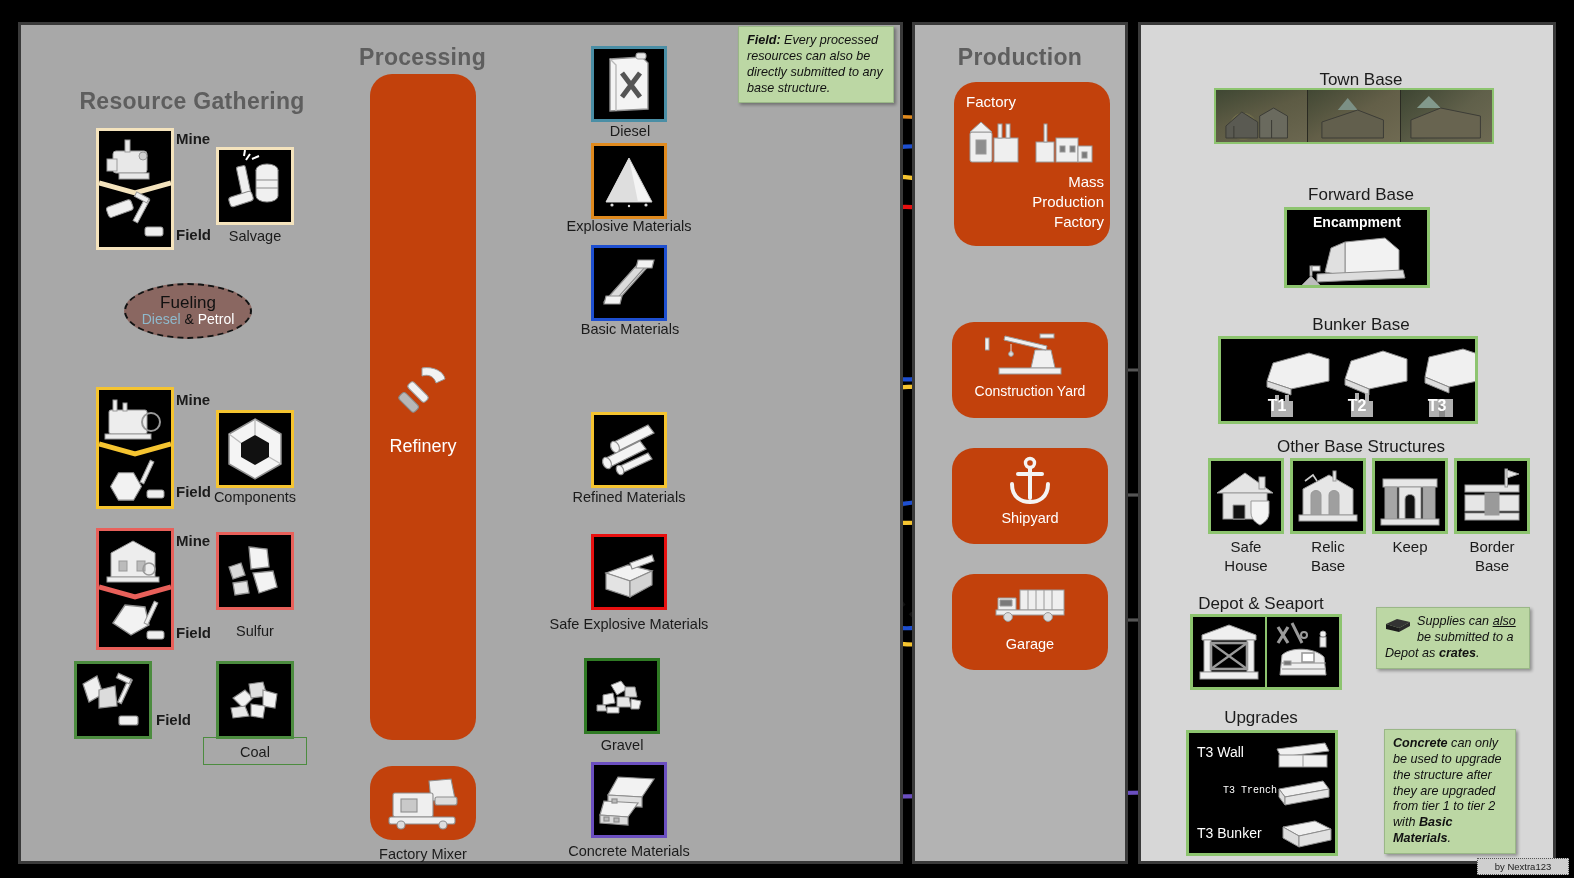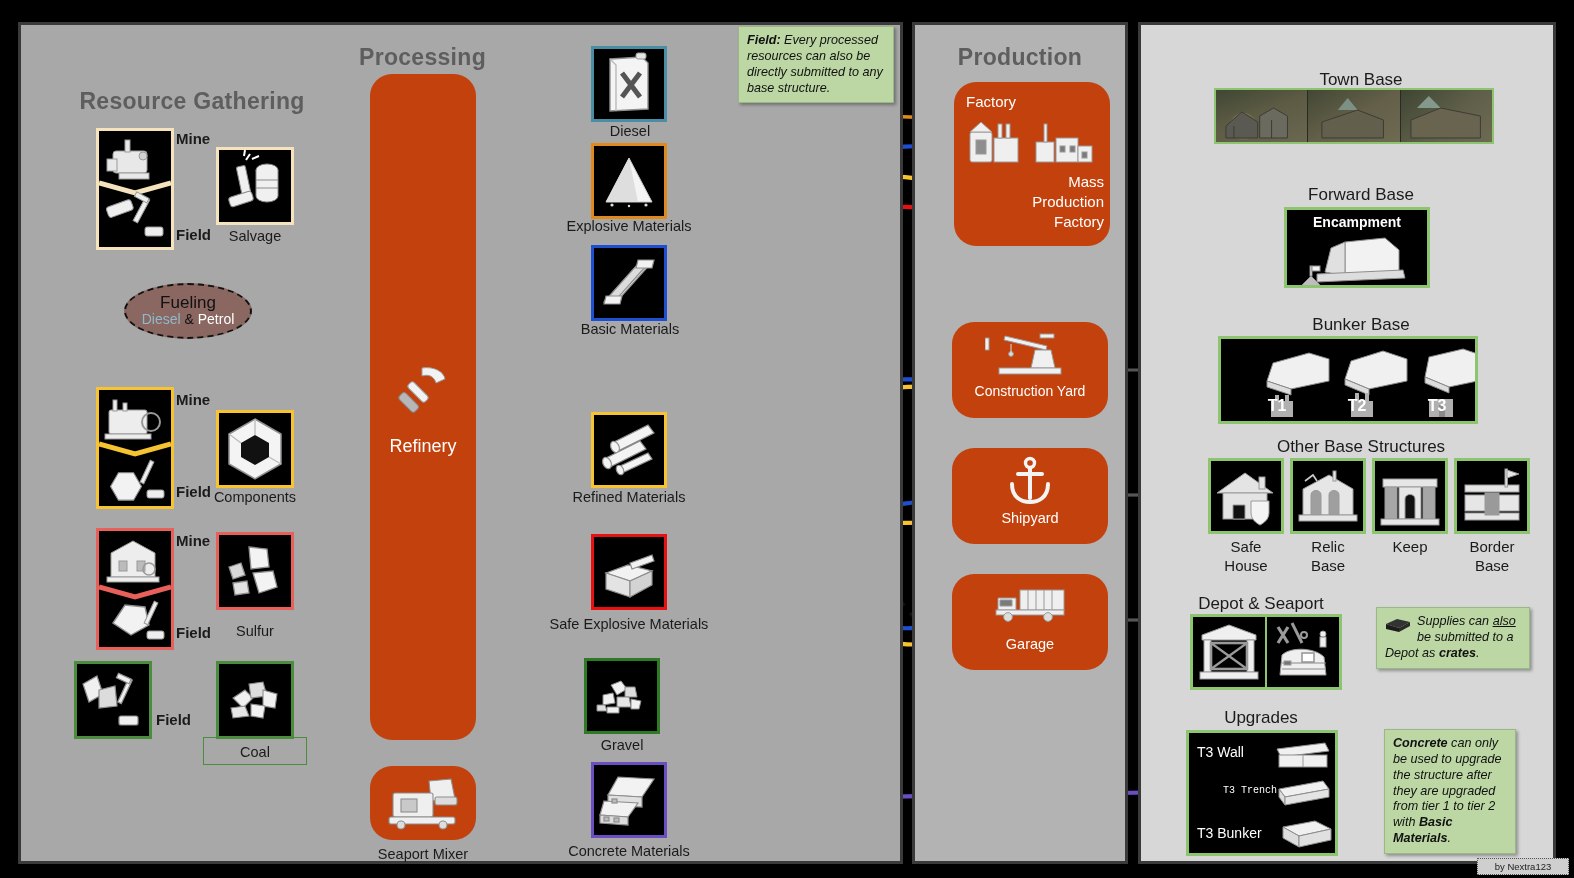--- a/index.html
+++ b/index.html
@@ -327,21 +327,21 @@
         <path d="M50,6 L72,4 L76,24 L52,26 Z"></path>
         <rect x="14" y="18" width="40" height="24" rx="2"></rect>
         <rect x="22" y="24" width="16" height="13" fill="#c9c9c9"></rect>
         <rect x="10" y="42" width="66" height="7" rx="2"></rect>
         <rect x="56" y="22" width="22" height="8" rx="2" fill="#dcdcdc"></rect>
         <circle cx="22" cy="50" r="4" fill="#ddd"></circle>
           <circle cx="64" cy="50" r="4" fill="#ddd"></circle>
       </g>
     </svg>
   </div>
-  <div class="lbl" style="left:350px;top:846px;width:146px;">Seaport Mixer</div>
+  <div class="lbl" style="left:350px;top:846px;width:146px;">Factory Mixer</div>
 
   <div class="tile" style="left:591px;top:46px;width:76px;height:76px;border:3px solid #4a8ea5;">
     <svg class="glyph" width="70" height="70" viewBox="0 0 70 70">
       <path d="M16,10 L48,8 L54,14 L54,60 L16,62 Z" fill="#f4f4f4" stroke="#8e8e8e" stroke-width="1.4"></path>
       <path d="M16,10 L22,16 L22,62" fill="none" stroke="#b9b9b9" stroke-width="1.4"></path>
       <path d="M28,24 L46,48 M46,24 L28,48" stroke="#555" stroke-width="5" fill="none"></path>
       <rect x="42" y="4" width="10" height="6" rx="2" fill="#e6e6e6" stroke="#999"></rect>
     </svg>
   </div>
   <div class="lbl" style="left:585px;top:123px;width:90px;">Diesel</div>

